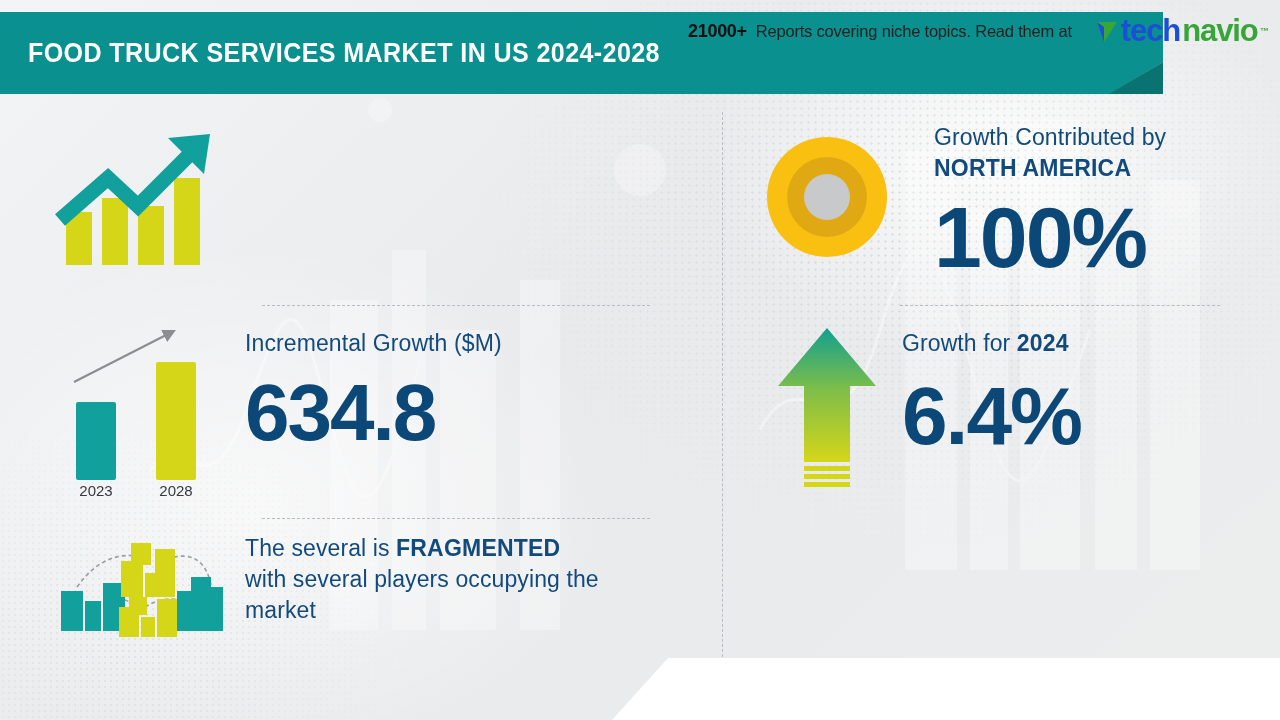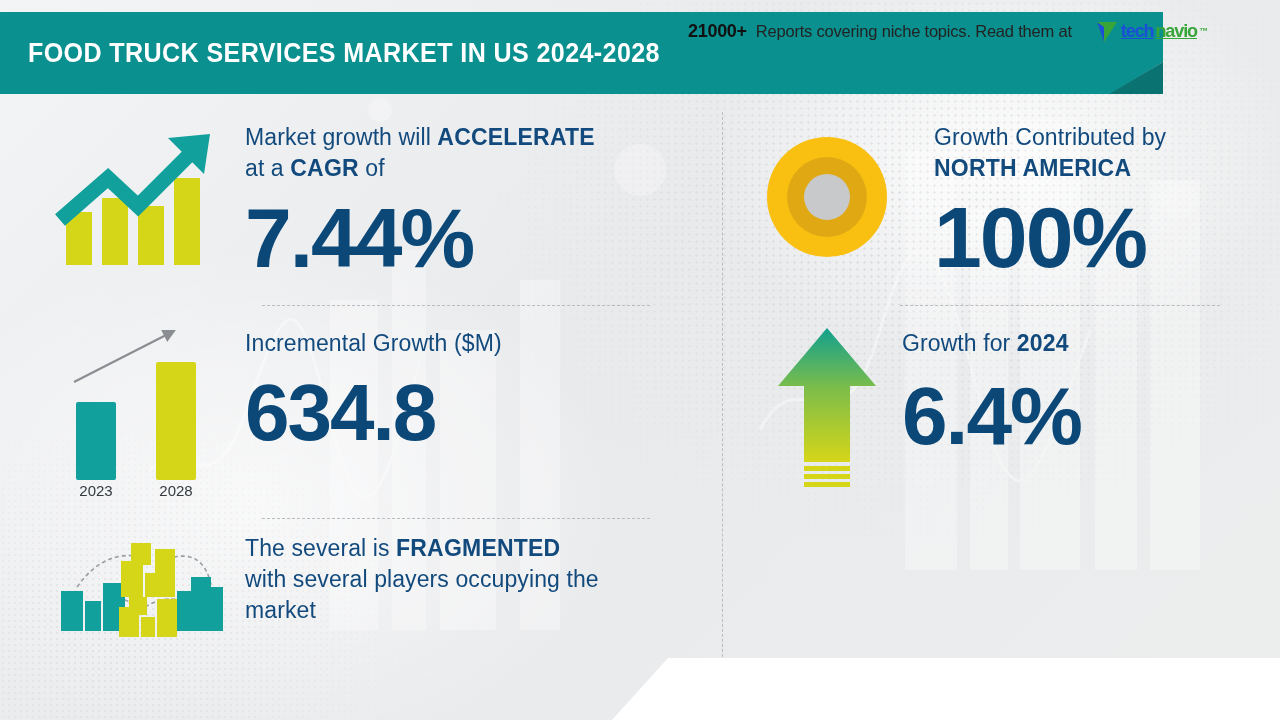--- a/index.html
+++ b/index.html
@@ -176,24 +176,23 @@
     letter-spacing: -0.2px;
     white-space: nowrap;
   }
   .logo {
     display: flex;
     align-items: center;
     gap: 2px;
     margin-left: 14px;
   }
   .logo-word {
-    font-size: 18px;
+    font-size: 31px;
     font-weight: bold;
     letter-spacing: -1.1px;
-    text-decoration: underline;
   }
   .logo-tech { color: #1b4fd8; }
   .logo-navio { color: #37a538; }
   .logo-tm {
     color: #37a538;
     font-size: 9px;
     vertical-align: super;
     font-weight: bold;
   }
 </style>
@@ -245,29 +244,20 @@
           <g fill="#d6d618">
             <rect x="16" y="92" width="26" height="53"></rect>
             <rect x="52" y="78" width="26" height="67"></rect>
             <rect x="88" y="86" width="26" height="59"></rect>
             <rect x="124" y="58" width="26" height="87"></rect>
           </g>
           <path d="M10 100 L58 58 L88 86 L148 26" fill="none" stroke="#11a09c" stroke-width="15" stroke-linejoin="miter"></path>
           <path d="M118 18 L160 14 L154 54 Z" fill="#11a09c"></path>
         </svg>
       </div>
-      <div class="text-cell" style="padding-top:22px;">
-        <div class="lead">
-          <span>Market growth will </span><b>ACCELERATE</b>
-        </div>
-        <div class="lead">
-          <span>at a </span><b>CAGR</b><span> of</span>
-        </div>
-        <div class="bignum sz1" style="margin-top:12px;">7.44%</div>
-      </div>
     </div>
 
     <div class="hdivider" style="margin-left:232px;width:388px;"></div>
 
     <div class="row" style="height:212px;">
       <div class="icon-cell" style="width:215px;height:200px;">
         <svg width="175" height="185" viewBox="0 0 175 185">
           <defs>
             <marker id="arrowhead" markerWidth="6" markerHeight="6" refX="4" refY="3" orient="auto">
               <path d="M0,0 L6,3 L0,6 Z" fill="#8a8d92"></path>

